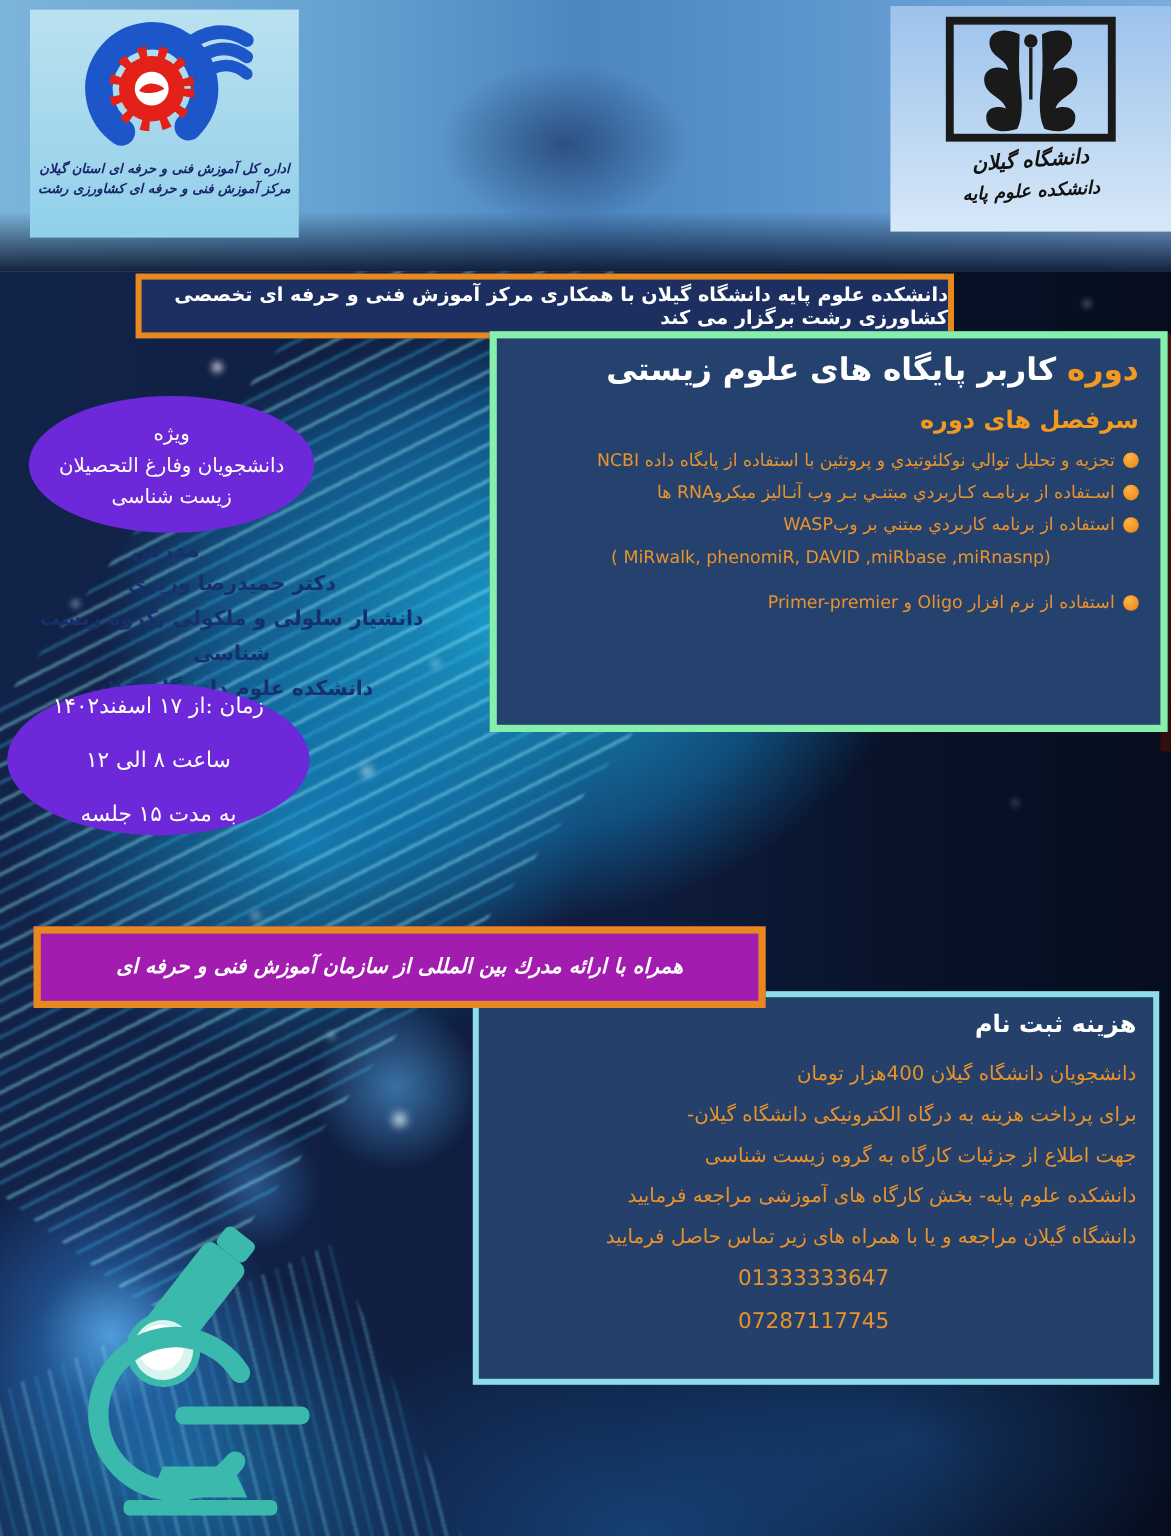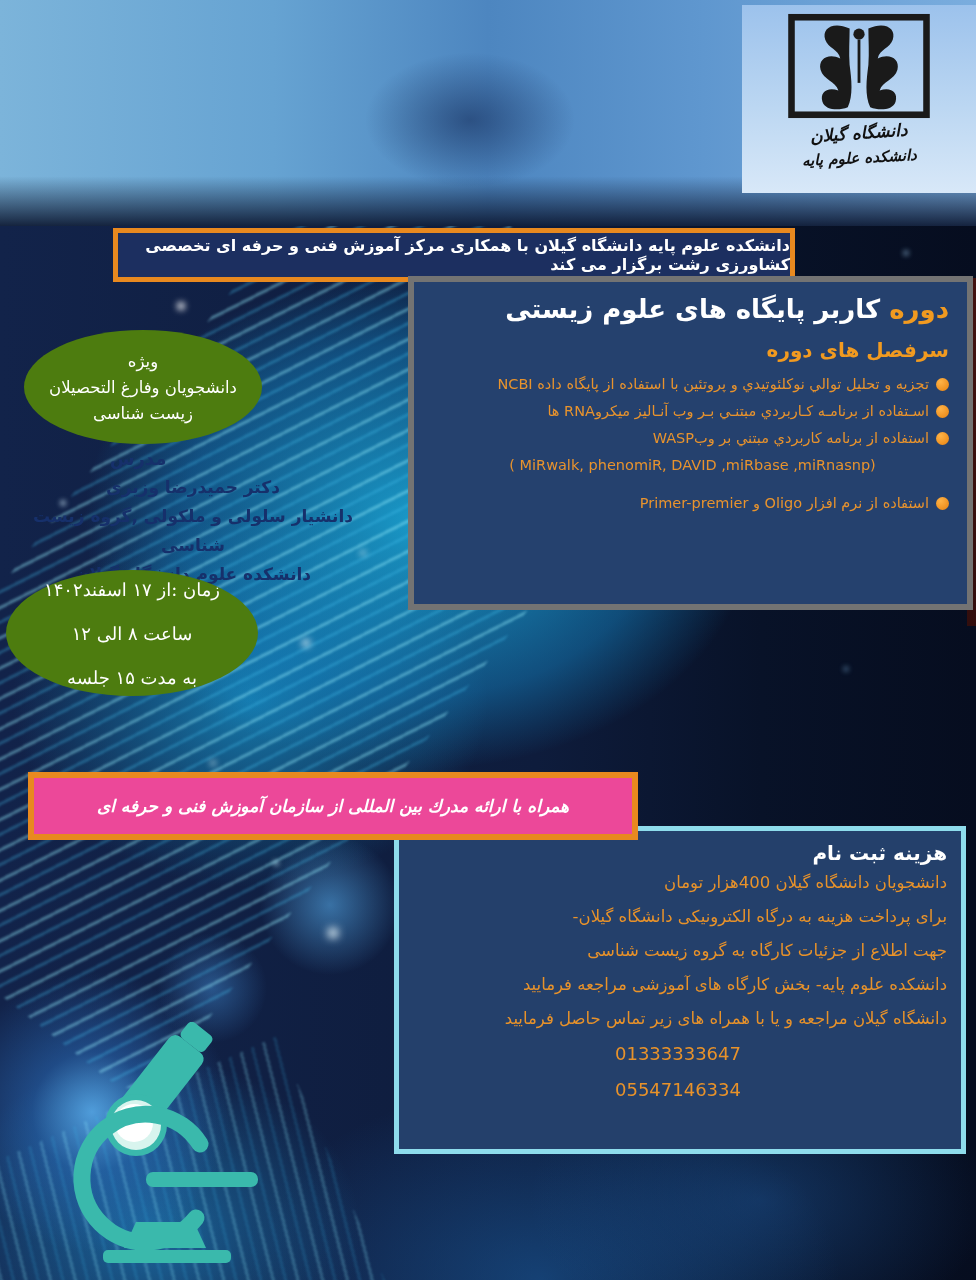--- a/index.html
+++ b/index.html
@@ -69,75 +69,89 @@
     font-family:"DejaVu Serif",serif;font-size:17px;margin-top:4px;transform:rotate(-4deg);}
   .uni-line2{direction:rtl;color:#111;font-weight:bold;font-style:italic;
     font-family:"DejaVu Serif",serif;font-size:15px;margin-top:6px;transform:rotate(-3deg);}
 
   
   .banner-top{position:absolute;left:113px;top:228px;width:672px;height:44px;
     background:#1c2f60;border:5px solid #e8891f;z-index:2;
     display:flex;align-items:center;justify-content:center;}
   .banner-top span{direction:rtl;color:#fff;font-weight:bold;font-size:16px;}
   .banner-cert{position:absolute;left:28px;top:772px;width:598px;height:56px;
-    background:#ec4899;border:6px solid #e8891f;z-index:4;
+    background:#a21caf;border:6px solid #e8891f;z-index:4;
     display:flex;align-items:center;justify-content:center;}
   .banner-cert span{direction:rtl;color:#fff;font-weight:bold;font-size:17px;font-style:italic;}
 
   
   .main-panel{position:absolute;left:408px;top:276px;width:523px;height:300px;
-    background:#25416e;border:6px solid #737373;box-shadow:inset 0 0 0 2px #25416e;
+    background:#25416e;border:6px solid #86efac;box-shadow:inset 0 0 0 2px #25416e;
     z-index:3;padding:12px 18px 10px 12px;direction:rtl;text-align:right;}
   .course-title{font-size:26px;font-weight:bold;color:#fff;letter-spacing:0;}
   .course-title .hl{color:#f19a20;}
   .topics-heading{color:#f19a20;font-size:20px;font-weight:bold;margin-top:14px;}
   ul.topics{list-style:none;margin:12px 0 0 0;padding:0;color:#e8932d;font-size:14.5px;}
   ul.topics li{margin:0 0 7px 0;line-height:20px;}
   ul.topics li.gap-after{margin-bottom:20px;}
   ul.topics li.gap-before{margin-top:18px;}
   ul.topics li.subline{direction:ltr;text-align:center;margin:2px 30px 0 40px;color:#e8932d;}
   .dot{display:inline-block;width:13px;height:13px;border-radius:50%;
     background:radial-gradient(circle at 35% 30%,#ffb347,#e8820f);margin-left:7px;vertical-align:-2px;}
 
   
-  .oval{position:absolute;background:#4d7c0f;border-radius:50%;color:#fff;
+  .oval{position:absolute;background:#6d28d9;border-radius:50%;color:#fff;
     display:flex;flex-direction:column;align-items:center;justify-content:center;
     direction:rtl;text-align:center;z-index:2;}
   .oval-audience{left:24px;top:330px;width:238px;height:114px;font-size:16.5px;gap:7px;}
   .oval-time{left:6px;top:570px;width:252px;height:126px;font-size:18px;gap:23px;
     font-family:"DejaVu Serif",serif;}
 
   
   .instructor{position:absolute;left:2px;top:444px;width:382px;z-index:2;
     direction:rtl;text-align:center;color:#16306b;font-weight:bold;font-size:17px;line-height:29px;}
   .instructor .heading{display:block;transform:translateX(-55px);font-size:18px;}
 
   
   .cost-panel{position:absolute;left:394px;top:826px;width:538px;height:298px;
     background:#24406b;border:5px solid #8edcec;z-index:3;
     padding:10px 14px 10px 10px;direction:rtl;text-align:right;}
-  .cost-heading{color:#fff;font-weight:bold;font-size:20px;margin-bottom:1px;}
+  .cost-heading{color:#fff;font-weight:bold;font-size:20px;margin-bottom:13px;}
   .cost-line{color:#e8922a;font-size:16.5px;line-height:34px;}
   .cost-phone{color:#e8922a;font-size:18px;line-height:36px;text-align:center;direction:ltr;}
 
   .microscope{position:absolute;left:48px;top:1022px;z-index:2;}
 </style>
 </head>
 <body>
 
 <div class="poster">
 
   <div class="bg-base"></div>
   <div class="dna-band"></div>
   <div class="dna-band2"></div>
   <div class="bg-top"></div>
   <div class="sparkles"></div>
   <div class="white-line"></div>
   <div class="red-strip"></div>
 
+  <div class="logo-box-left">
+    <svg width="176" height="118" viewBox="0 0 200 134">
+      <circle cx="88" cy="68" r="50" fill="none" stroke="#1d56c8" stroke-width="26" stroke-linecap="round" stroke-dasharray="245 70" transform="rotate(125 88 68)"></circle>
+      <path d="M118 30 C138 12 160 10 178 22" fill="none" stroke="#1d56c8" stroke-width="13" stroke-linecap="round"></path>
+      <path d="M126 44 C144 28 162 26 178 38" fill="none" stroke="#1d56c8" stroke-width="12" stroke-linecap="round"></path>
+      <path d="M132 58 C148 44 164 42 178 54" fill="none" stroke="#1d56c8" stroke-width="11" stroke-linecap="round"></path>
+      <circle cx="88" cy="68" r="31" fill="#e32119"></circle>
+      <circle cx="88" cy="68" r="35" fill="none" stroke="#e32119" stroke-width="11" stroke-dasharray="8 11"></circle>
+      <circle cx="88" cy="68" r="16" fill="#fff"></circle>
+      <path d="M76 70 C82 60 94 62 100 68 C94 72 82 74 76 70 Z" fill="#e32119"></path>
+    </svg>
+    <div class="org-line">اداره کل آموزش فنی و حرفه ای استان گیلان</div>
+    <div class="org-line">مرکز آموزش فنی و حرفه ای کشاورزی رشت</div>
+  </div>
 
   <div class="logo-box-right">
     <svg width="150" height="106" viewBox="0 0 160 112" style="margin-top:8px;">
       <rect x="8" y="4" width="144" height="104" fill="none" stroke="#1a1a1a" stroke-width="7"></rect>
       <circle cx="80" cy="22" r="6" fill="#1a1a1a"></circle>
       <line x1="80" y1="28" x2="80" y2="74" stroke="#1a1a1a" stroke-width="3"></line>
       <g fill="#1a1a1a">
         <path d="M70 16 C52 8 40 16 44 28 C47 37 58 38 60 48 C48 42 36 48 39 60 C42 71 55 72 58 82 C46 78 38 84 41 94 C44 103 58 104 68 100 C74 88 72 70 70 55 C69 41 70 28 70 16 Z"></path>
         <path d="M90 16 C108 8 120 16 116 28 C113 37 102 38 100 48 C112 42 124 48 121 60 C118 71 105 72 102 82 C114 78 122 84 119 94 C116 103 102 104 92 100 C86 88 88 70 90 55 C91 41 90 28 90 16 Z"></path>
       </g>
@@ -189,21 +203,21 @@
   </div>
 
   <div class="cost-panel">
     <div class="cost-heading">هزینه ثبت نام</div>
     <div class="cost-line">دانشجویان دانشگاه گیلان 400هزار تومان</div>
     <div class="cost-line">برای پرداخت هزینه به درگاه الکترونیکی دانشگاه گیلان-</div>
     <div class="cost-line">جهت اطلاع از جزئیات کارگاه به گروه زیست شناسی</div>
     <div class="cost-line">دانشکده علوم پایه- بخش کارگاه های آموزشی مراجعه فرمایید</div>
     <div class="cost-line">دانشگاه گیلان مراجعه و یا با همراه های زیر تماس حاصل فرمایید</div>
     <div class="cost-phone">01333333647</div>
-    <div class="cost-phone">05547146334</div>
+    <div class="cost-phone">07287117745</div>
   </div>
 
   <svg class="microscope" width="224" height="250" viewBox="0 0 224 250">
     <g fill="#3ab9ac" stroke="none">
       <g transform="rotate(38 112 60)">
         <rect x="98" y="-8" width="30" height="20" rx="5"></rect>
         <rect x="92" y="12" width="42" height="92" rx="8"></rect>
         <rect x="100" y="102" width="26" height="16" rx="4"></rect>
       </g>
       <circle cx="88" cy="103" r="31" fill="#3ab9ac"></circle>

